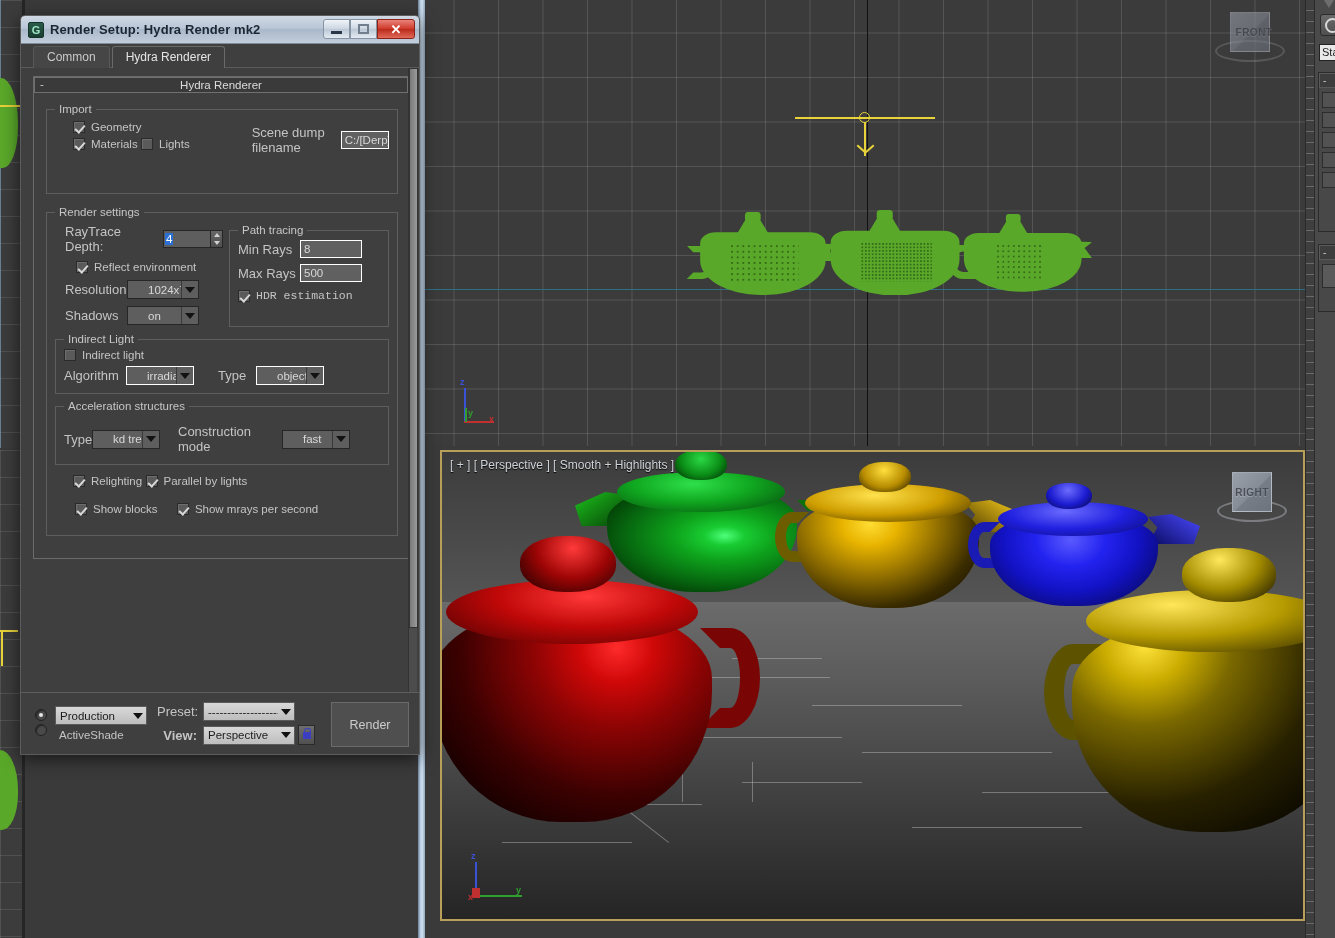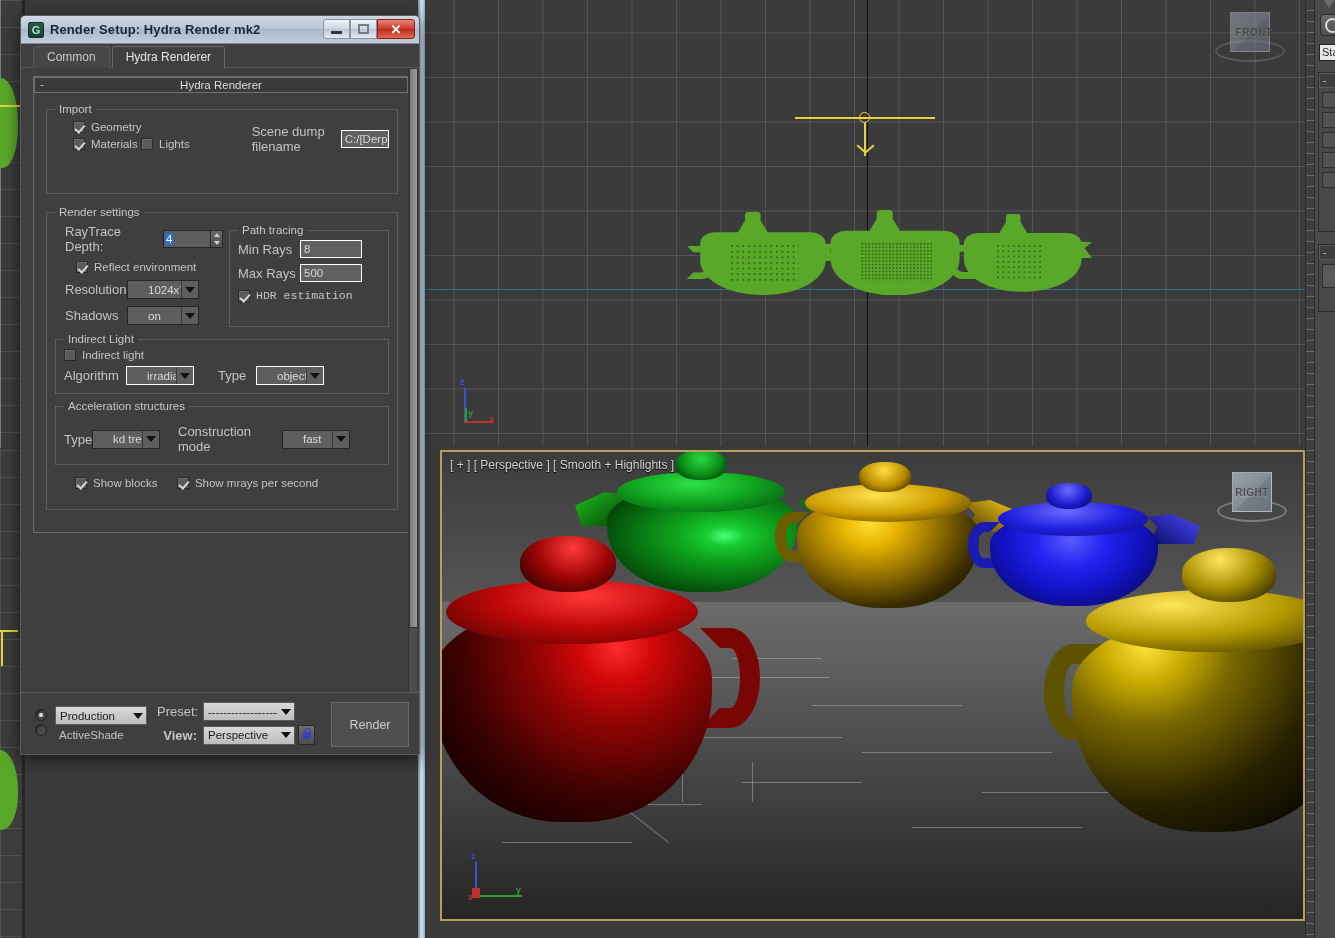--- a/index.html
+++ b/index.html
@@ -560,21 +560,21 @@
     <div class="rollout">
       <div class="ro-head">
         <span class="minus">-</span>
         <span>Hydra Renderer</span>
       </div>
 
       <div class="ro-body">
 
         <fieldset class="grp">
           <legend>Import</legend>
-          <div style="display:flex; align-items:center;gap:40px;">
+          <div style="display:flex; align-items:flex-end;gap:40px;">
             <div style="margin-left:18px;">
               <div class="chk on" style="margin-bottom:5px;">
                 <span class="box"></span>
                 <span class="t">Geometry</span>
               </div>
               <div class="chk on" style="margin-bottom:5px;">
                 <span class="box"></span>
                 <span class="t">Materials</span>
               </div>
               <div class="chk">
@@ -678,20 +678,30 @@
               <span class="lbl" style="margin-left:18px; width:104px;">Construction mode</span>
               <div class="combo" style="width:68px;">
                 <span class="ctext">fast</span>
                 <span class="carrow"></span>
               </div>
             </div>
           </fieldset>
 
           <div style="padding:8px 2px 4px 4px;">
             <div style="display:flex;">
+              <div style="margin-left:14px; padding-top:2px;">
+                <div class="chk on" style="margin-bottom:12px;">
+                  <span class="box"></span>
+                  <span class="t">Relighting</span>
+                </div>
+                <div class="chk on">
+                  <span class="box"></span>
+                  <span class="t">Parallel by lights</span>
+                </div>
+              </div>
             </div>
             <div class="chk on" style="margin:4px 0 12px 16px;">
               <span class="box"></span>
               <span class="t">Show blocks</span>
             </div>
             <div class="chk on" style="margin:0 9px 4px 16px;">
               <span class="box"></span>
               <span class="t">Show mrays per second</span>
             </div>
           </div>

